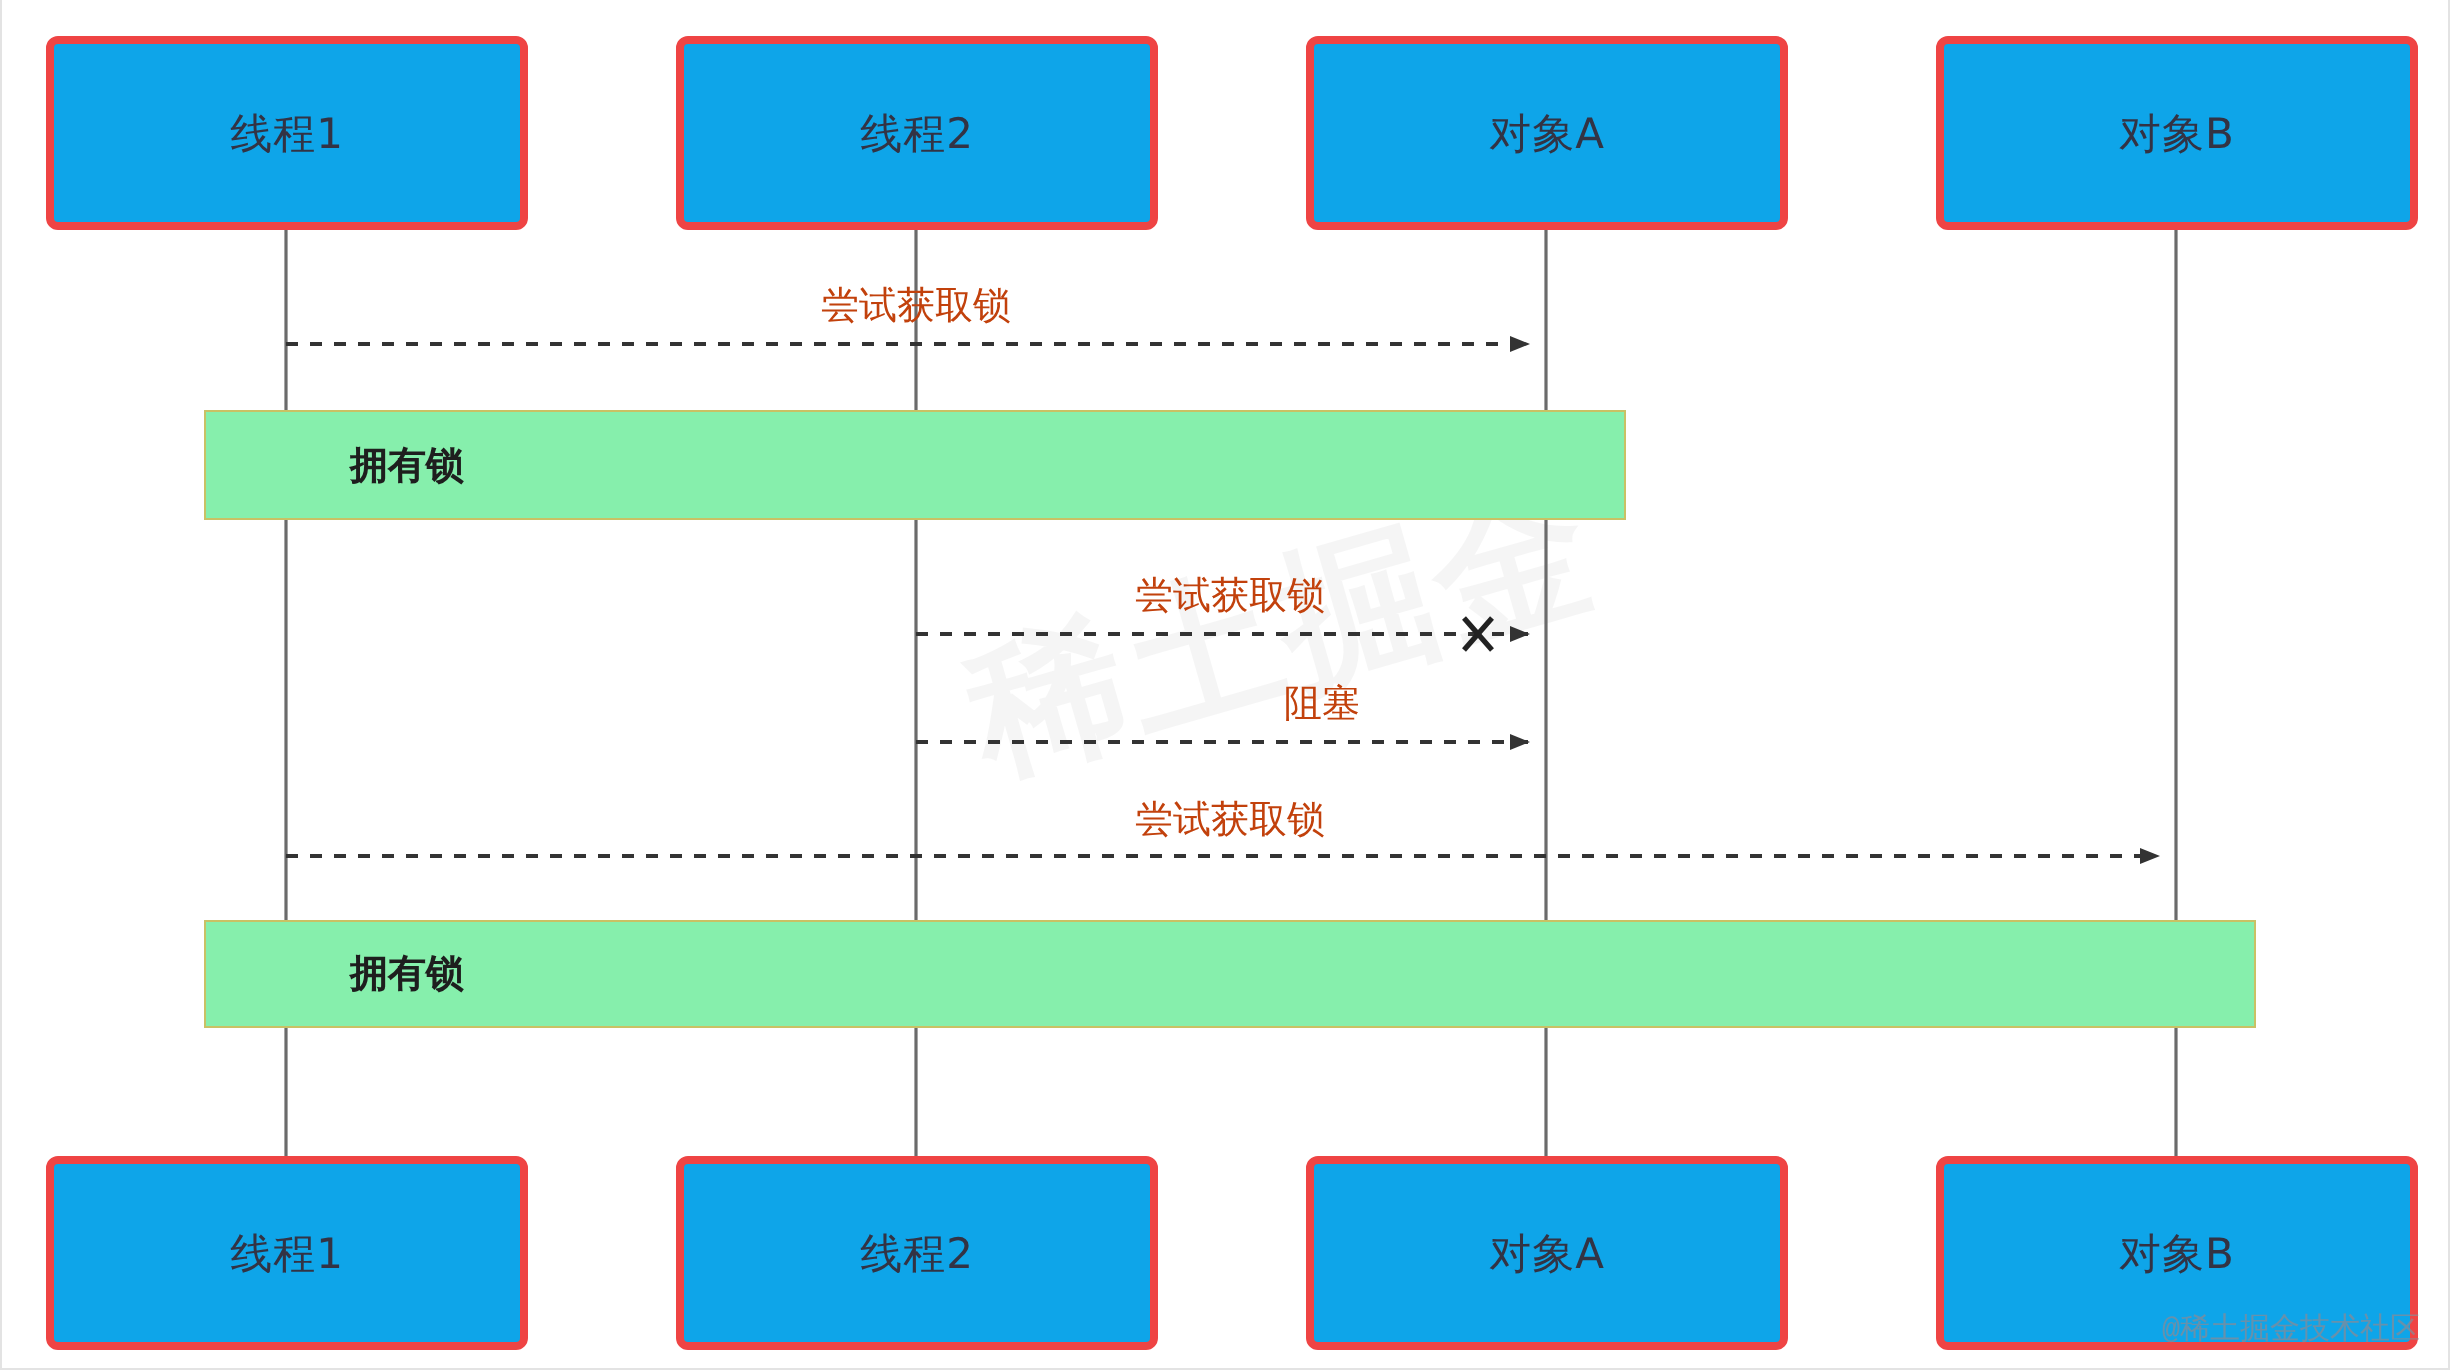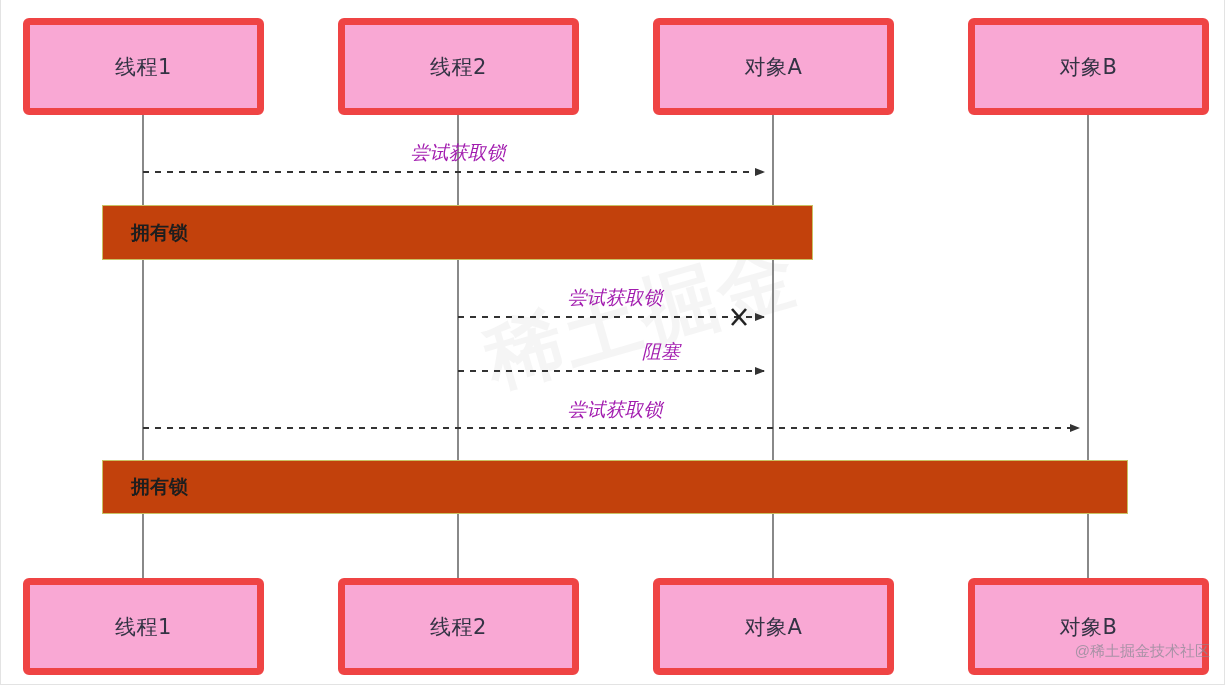--- a/index.html
+++ b/index.html
@@ -42,90 +42,90 @@
     font-weight: 700;
     letter-spacing: 2px;
     transform: rotate(-16deg);
     white-space: nowrap;
     line-height: 1.35;
     font-family: "DejaVu Sans", sans-serif;
   }
   .wm-corner {
     position: absolute;
     right: 14px;
-    bottom: 23px;
+    bottom: 10px;
     font-size: 15px;
     color: #8a8a95;
     opacity: 0.72;
     white-space: nowrap;
-    font-family: Liberation Sans, sans-serif;
+    font-family: Liberation Mono, monospace;
     z-index: 6;
   }
 
   
   .sd-svg {
     position: absolute;
     left: 0;
     top: 0;
     width: 1225px;
     height: 685px;
     z-index: 3;
   }
 
   
   .participant-box {
     position: absolute;
     box-sizing: border-box;
-    background: #f9a8d4;
-    border: 7px solid #ef4444;
+    background: #0ea5e9;
+    border: 4px solid #ef4444;
     border-radius: 6px;
     z-index: 4;
     display: flex;
     align-items: center;
     justify-content: center;
     text-align: center;
   }
   .participant-label {
     font-size: 21px;
     color: #333344;
     font-family: "DejaVu Sans", sans-serif;
     letter-spacing: 0.5px;
     user-select: none;
   }
 
   
   .note-bar {
     position: absolute;
     box-sizing: border-box;
-    background: #c2410c;
+    background: #86efac;
     border: 1px solid #C9C164;
     z-index: 4;
     display: flex;
     align-items: center;
+    padding-left: 44px;
   }
   .note-label {
     font-size: 19px;
     font-weight: 700;
     color: #1e1e1e;
     font-family: "DejaVu Sans", sans-serif;
     margin-left: 28px;
     user-select: none;
   }
 
   
   .msg-label {
     position: absolute;
     transform: translateX(-50%);
     font-size: 19px;
-    color: #a21caf;
+    color: #c2410c;
     font-family: "DejaVu Sans", sans-serif;
     white-space: nowrap;
     z-index: 5;
     user-select: none;
-    font-style: italic;
   }
 </style>
 </head>
 <body>
 
 <div id="diagram-root">
 
   <div class="watermark-layer">
     <div class="wm-big">稀土掘金</div>
   </div>

